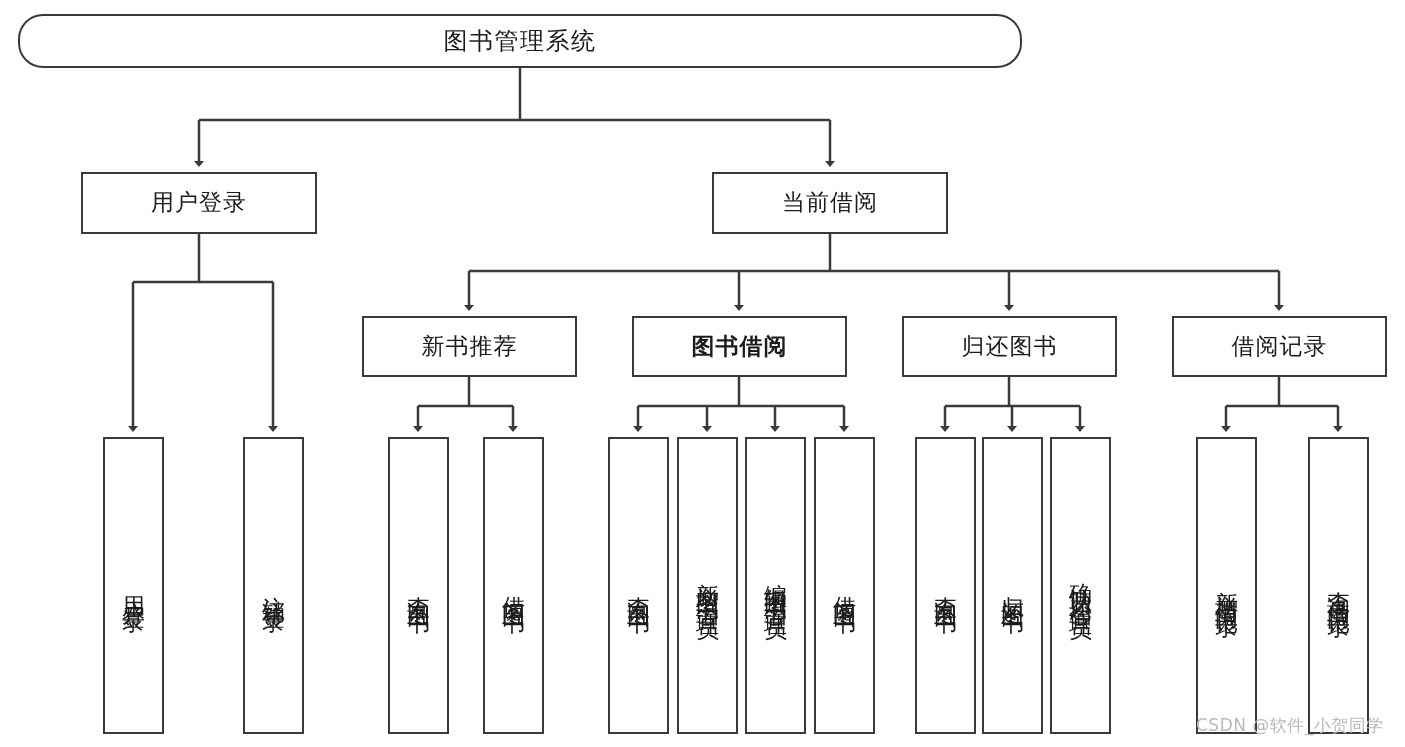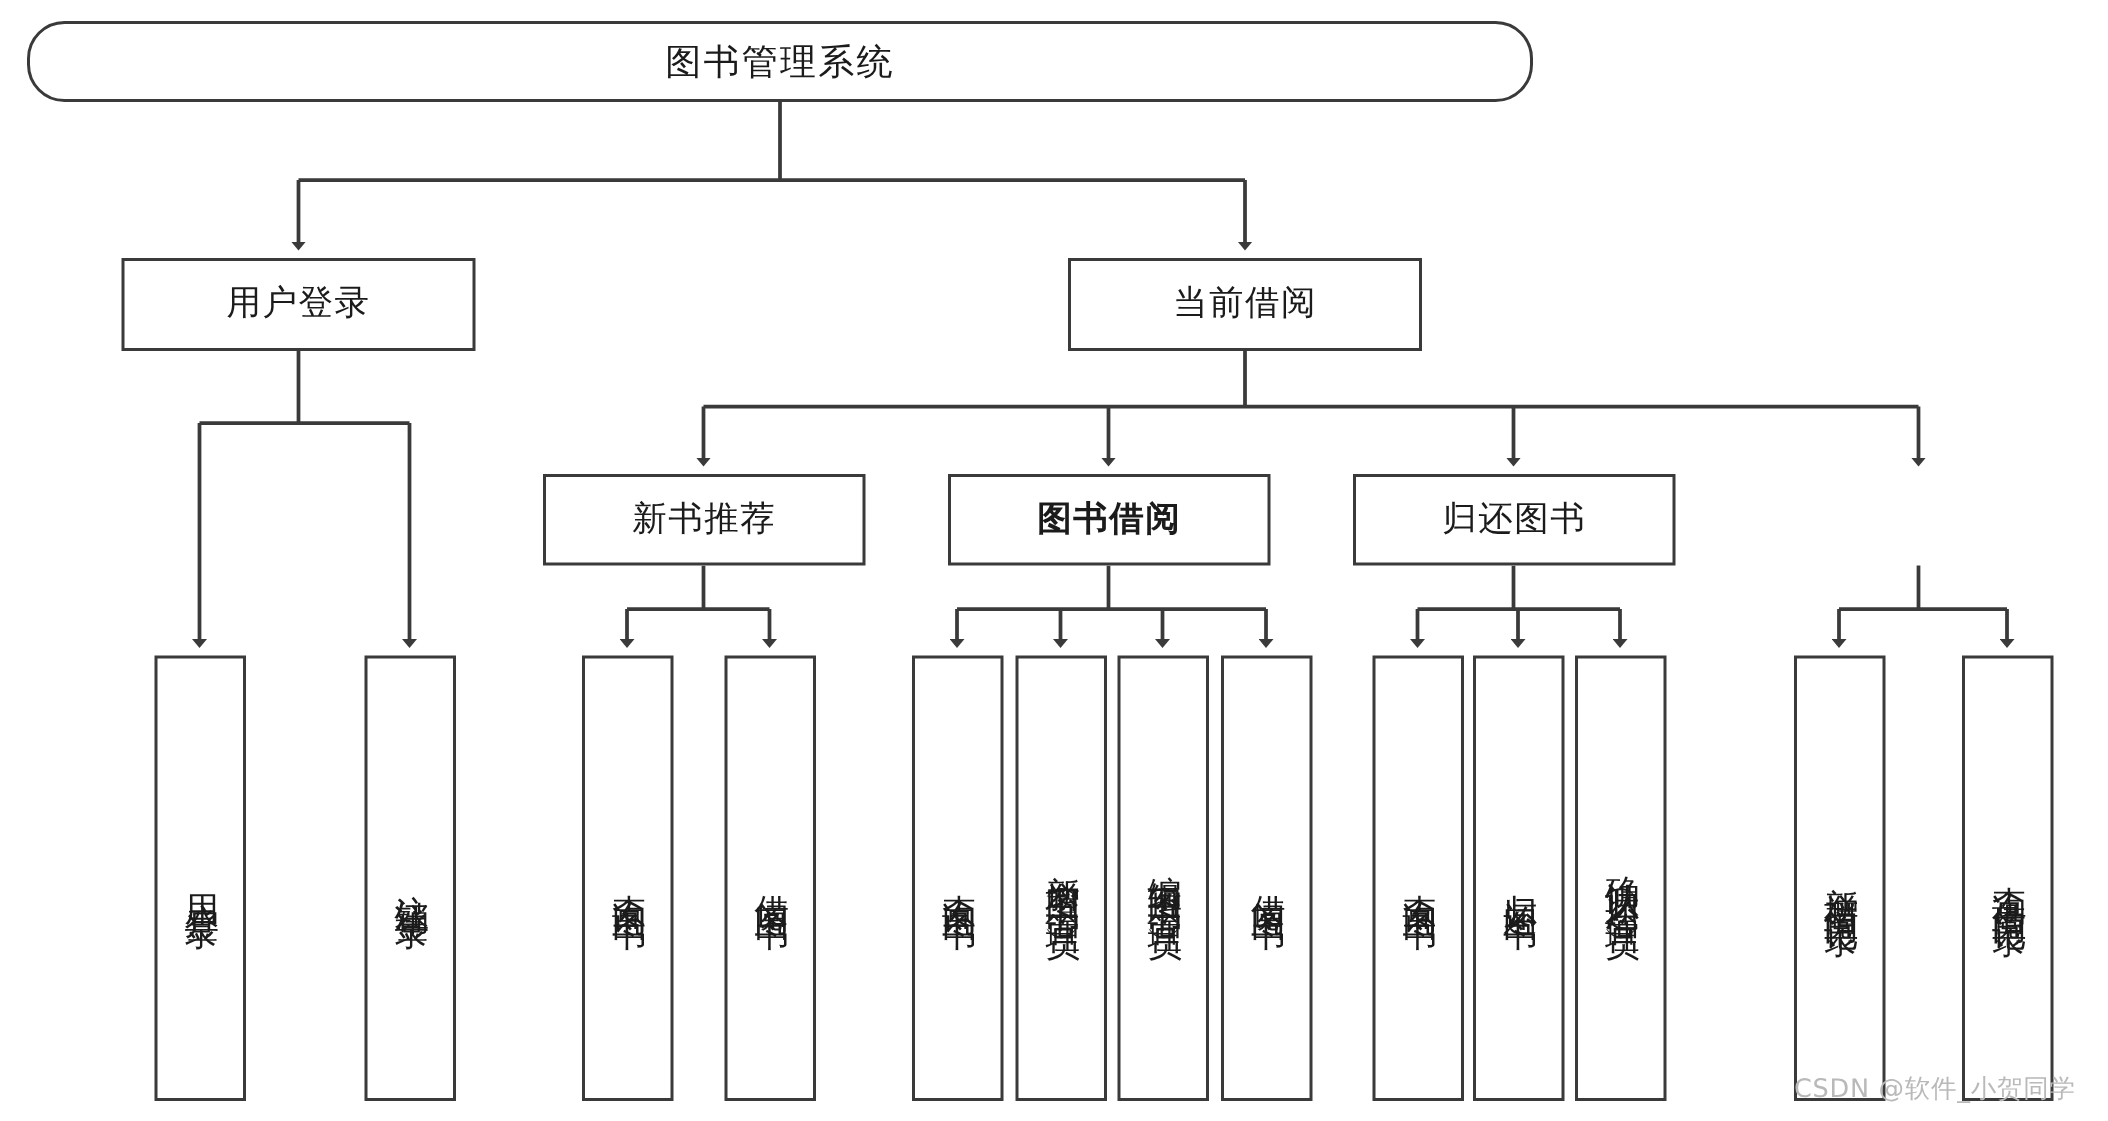--- a/index.html
+++ b/index.html
@@ -147,20 +147,23 @@
 
   <div class="node horiz" style="left:362px; top:316px; width:215px; height:61px;">
     <span class="label">新书推荐</span>
   </div>
   <div class="node horiz" style="left:632px; top:316px; width:215px; height:61px;font-weight:bold;">
     <span class="label">图书借阅</span>
   </div>
   <div class="node horiz" style="left:902px; top:316px; width:215px; height:61px;">
     <span class="label">归还图书</span>
   </div>
+  <div class="node horiz" style="left:1172px; top:316px; width:215px; height:61px;">
+    <span class="label">借阅记录</span>
+  </div>
 
   <div class="node vert" style="left:103px; top:437px; width:61px; height:297px;">
     <span class="label">用户登录</span>
   </div>
   <div class="node vert" style="left:243px; top:437px; width:61px; height:297px;">
     <span class="label">注销登录</span>
   </div>
 
   <div class="node vert" style="left:388px; top:437px; width:61px; height:297px;">
     <span class="label">查询图书</span>

